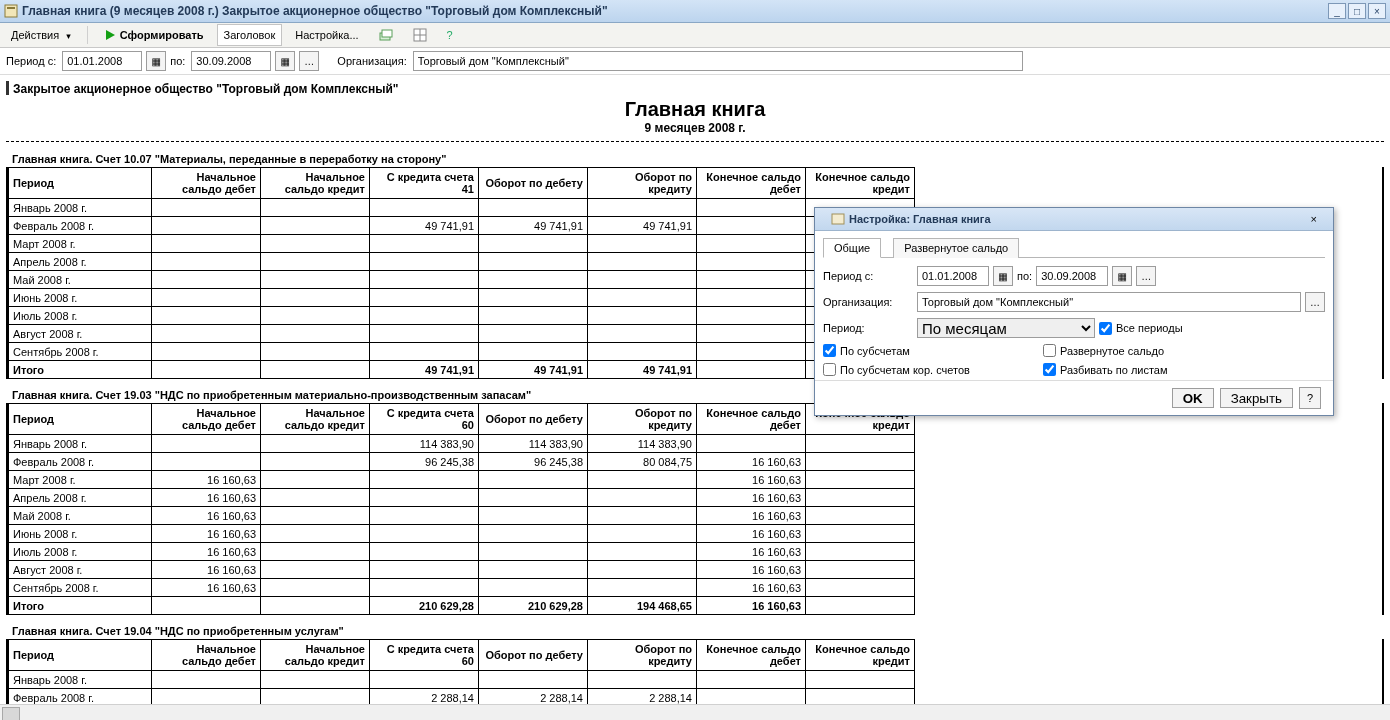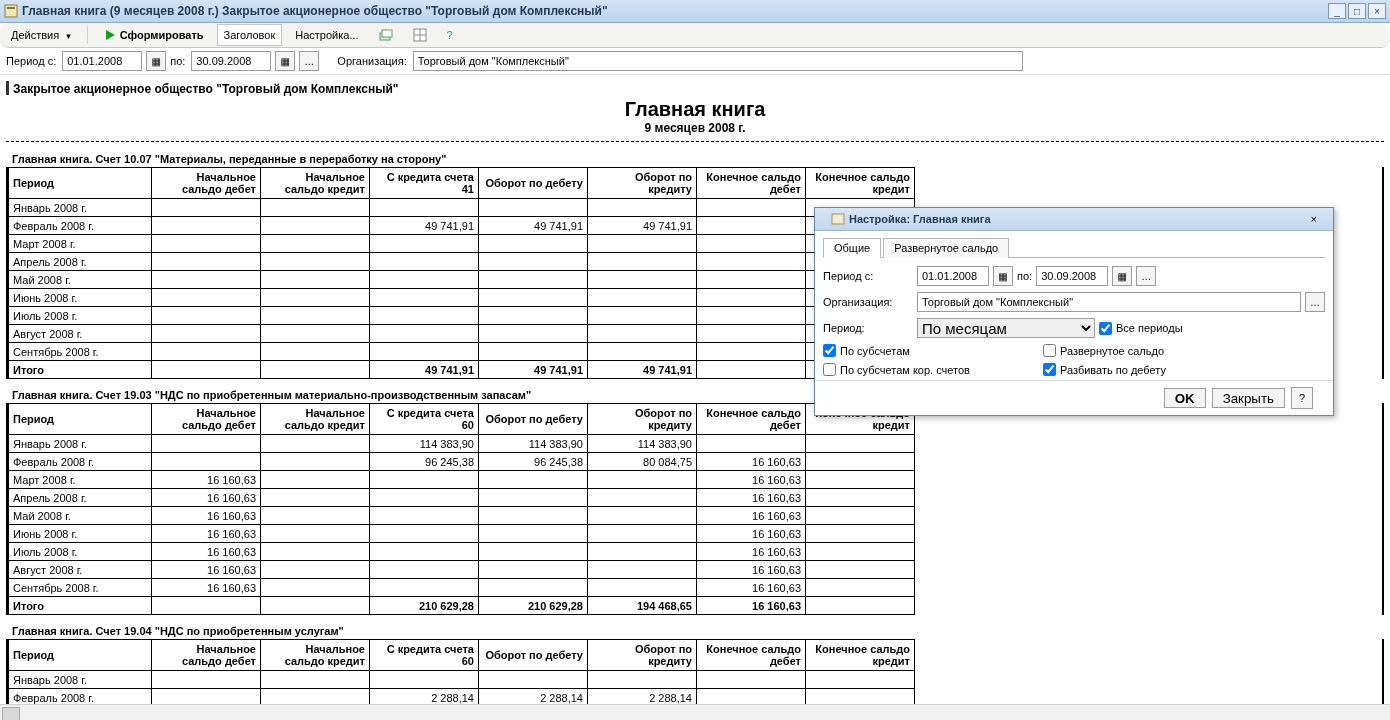--- a/index.html
+++ b/index.html
@@ -10,21 +10,21 @@
   .titlebar {
     background: linear-gradient(#d3e4f6, #bcd4ee);
     height: 22px; display: flex; align-items: center; padding: 0 4px;
     border-bottom: 1px solid #8aa7c5;
   }
   .titlebar .tb-icon { width: 14px; height: 14px; margin-right: 4px; display:inline-flex;}
   .titlebar .tb-title { font-weight: bold; color: #233a58; font-size: 12px; flex:1;}
   .titlebar .win-btn { width: 16px; height: 14px; border: 1px solid #7d98b7; background:#e7f0fb; margin-left:2px; display:flex;align-items:center;justify-content:center; font-size:10px; color:#2a466b; cursor:pointer;}
   .toolbar {
     height: 24px; background: #f3f3f0; border-bottom: 1px solid #c8c8c8;
-    display: flex; align-items: center; padding: 0 4px; gap: 6px; border-radius: 9px;
+    display: flex; align-items: center; padding: 0 4px; gap: 6px;
   }
   .tbtn { height: 20px; padding: 0 6px; display:flex; align-items:center; border:1px solid transparent; cursor:pointer; gap:4px;}
   .tbtn .caret::after{content:"▾"; font-size:9px; margin-left:3px;}
   .btn-play svg{fill:#14a014;}
   .toolbar .sep { width:1px; height:18px; background:#cfcfcf; margin:0 3px;}
   .filterbar {
     height: 26px; display:flex; align-items:center; padding:0 6px; gap:4px;
     border-bottom:1px solid #dcdcdc;
   }
   .filterbar label{margin-right:2px;}
@@ -56,28 +56,28 @@
   
   .dialog{
     position:absolute; left:814px; top:132px; width:518px;
     border:1px solid #6d86a5; background:#fff; box-shadow:2px 2px 6px rgba(0,0,0,.3);
     font-size:11px;
   }
   .dlg-title{height:22px;background:linear-gradient(#d8e6f6,#c2d7ee);display:flex;align-items:center;padding:0 16px;border-bottom:1px solid #9db4cd;}
   .dlg-title .txt{font-weight:bold;color:#233a58;flex:1; margin-left:4px;}
   .dlg-body{padding:6px 8px 4px 8px;}
   .tabs{display:flex;border-bottom:1px solid #b6b6b6;margin-bottom:8px;}
-  .tab{padding:3px 10px;border:1px solid #b6b6b6;border-bottom:none;background:#f7f7f7;margin-right:2px;cursor:pointer; position:relative; top:1px;text-align:center;}
+  .tab{padding:3px 10px;border:1px solid #b6b6b6;border-bottom:none;background:#f7f7f7;margin-right:12px;cursor:pointer; position:relative; top:1px;text-align:center;}
   .tab.active{background:#fff;border-bottom:1px solid #fff;}
   .drow{display:flex;align-items:center;margin-bottom:6px;gap:4px;}
   .drow .lbl{width:90px;}
   .group-title{color:#7a7a7a;border-bottom:1px solid #d4d4d4;padding-bottom:2px;margin:6px 0 6px 0;flex:1;}
   .chk{display:inline-flex;align-items:center;gap:4px;}
   .chk input{margin:0;}
-  .dlg-footer{display:flex;justify-content:flex-end;gap:6px;padding:6px 20px;border-top:1px solid #dcdcdc;align-items:center;}
+  .dlg-footer{display:flex;justify-content:flex-end;gap:6px;padding:6px 12px;border-top:1px solid #dcdcdc;align-items:center;}
   .dbtn{height:20px;padding:0 10px;border:1px solid #9c9c9c;background:#f4f4f4;cursor:pointer;font-weight:bold;}
   .dbtn.normal{font-weight:normal;}
   .help{width:20px;height:20px;border:1px solid #9c9c9c;background:#f4f4f4;display:inline-flex;align-items:center;justify-content:center;cursor:pointer;}
   select.dd{height:20px;border:1px solid #9c9c9c;font-size:15px;}
   .scroll-bottom{position:absolute;left:0;right:0;bottom:0;height:16px;background:#f0f0f0;border-top:1px solid #d0d0d0;}
   .scroll-bottom .thumb{position:absolute;left:2px;top:2px;width:16px;height:12px;background:#d8d8d8;border:1px solid #a8a8a8;}
 </style>
 </head>
 <body>
 
@@ -515,21 +515,21 @@
               <span>По субсчетам кор. счетов</span>
             </label>
         </div>
         <div style="display:flex;flex-direction:column;gap:6px;">
           <label class="chk">
               <input type="checkbox" style="">
               <span>Развернутое сальдо</span>
             </label>
           <label class="chk">
               <input type="checkbox" checked="" style="">
-              <span>Разбивать по дебету</span>
+              <span>Разбивать по листам</span>
             </label>
         </div>
       </div>
     </div>
     <div class="dlg-footer">
       <button class="dbtn"><span>OK</span></button>
       <button class="dbtn normal"><span>Закрыть</span></button>
       <span class="help">
           <span>?</span>
         </span>

